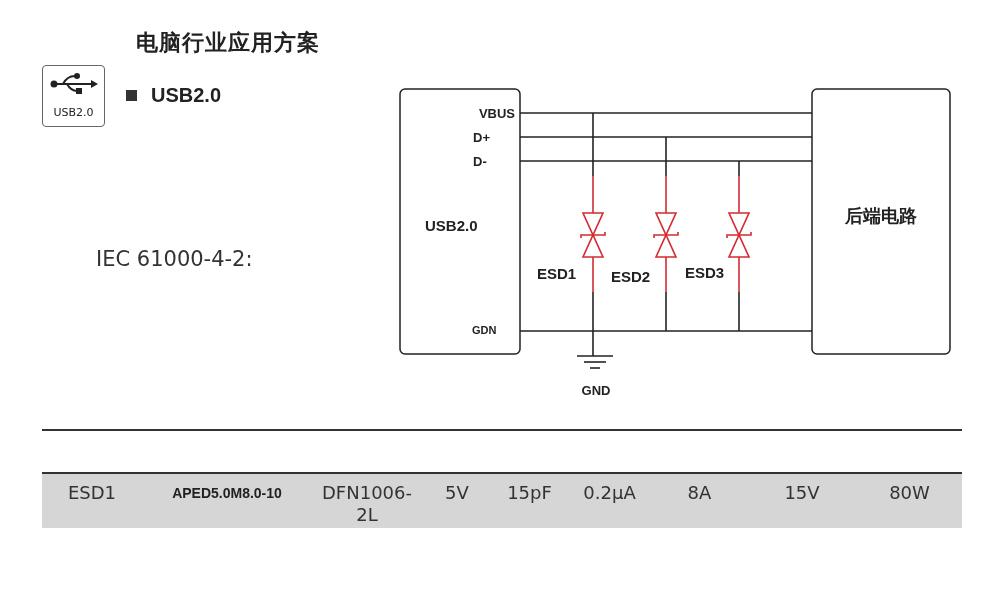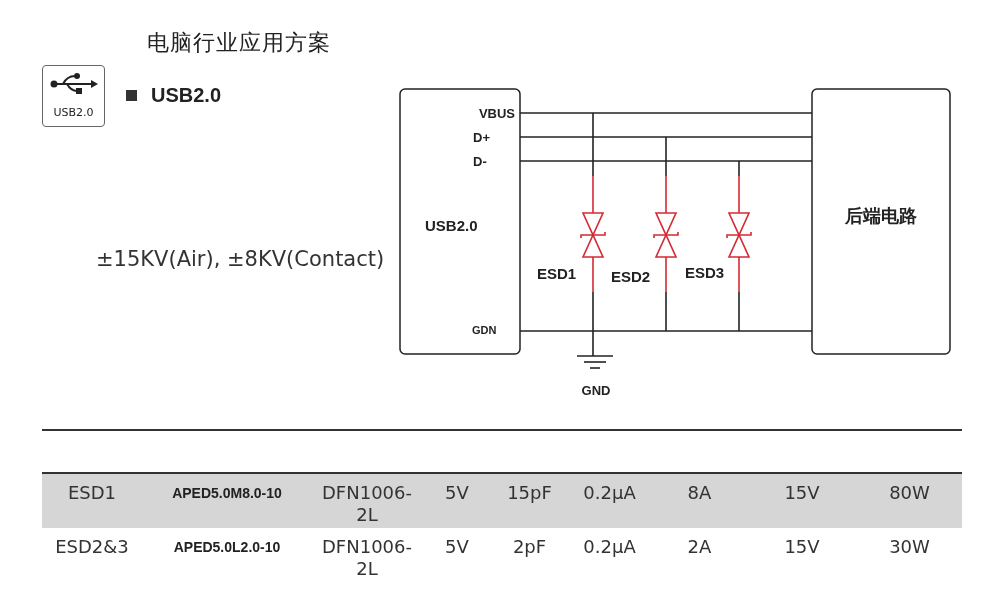--- a/index.html
+++ b/index.html
@@ -1,19 +1,19 @@
 <!DOCTYPE html>
 <html><head>
   <meta charset="utf-8">
   <style>
     html, body { margin: 0; padding: 0; }
     body { width: 1000px; height: 600px; background: #ffffff; position: relative; overflow: hidden;
            font-family: "DejaVu Sans", sans-serif; color: #222; }
     .abs { position: absolute; }
-    .title { left: 147px; top: 28px; font-size: 22px; font-weight: normal; color: #222; letter-spacing: 1px; }
+    .title { left: 136px; top: 28px; font-size: 22px; font-weight: bold; color: #222; letter-spacing: 1px; }
     .usb-icon { left: 42px; top: 65px; width: 63px; height: 62px; border: 1.5px solid #666; border-radius: 4px; box-sizing: border-box; background: #fff; }
     .usb-icon svg { position: absolute; left: 6px; top: 6px; }
     .usb-icon .cap { position: absolute; left: 0; right: 0; bottom: 7px; text-align: center; font-size: 11px; color: #222; font-family: "DejaVu Sans", sans-serif; }
     .subhead { left: 126px; top: 84px; font-size: 19px; color: #222; display: flex; align-items: center; }
     .subhead .sq { width: 11px; height: 11px; background: #333; margin-right: 14px; }
     .subhead .b { font-weight: bold; font-family: "Liberation Sans", sans-serif; font-size: 20px; }
     .iec { left: 96px; top: 244px; font-size: 21px; line-height: 31px; color: #333; font-family: "DejaVu Sans", sans-serif; }
     svg.diagram { position: absolute; left: 0; top: 0; }
     .lbl { font-family: "Liberation Sans", sans-serif; font-weight: bold; fill: #222; }
     .hr { left: 42px; top: 429px; width: 920px; height: 2px; background: #333; }
@@ -39,21 +39,21 @@
   </svg>
   <div class="cap">USB2.0</div>
 </div>
 
 <div class="abs subhead">
   <span class="sq"></span>
   <span class="b">USB2.0</span>
 </div>
 
 <div class="abs iec">
-  <div>±15KV(Air), ±8KV(Contact)</div>
+  <div>IEC 61000-4-2:</div>
 </div>
 
 <svg class="diagram" width="1000" height="420">
 
   <rect x="400" y="89" width="120" height="265" rx="5" fill="#fff" stroke="#222" stroke-width="1.5"></rect>
   <text class="lbl" x="515" y="118" font-size="13" text-anchor="end">VBUS</text>
   <text class="lbl" x="473" y="142" font-size="13">D+</text>
   <text class="lbl" x="473" y="166" font-size="13">D-</text>
   <text class="lbl" x="425" y="231" font-size="15">USB2.0</text>
   <text class="lbl" x="472" y="334" font-size="11">GDN</text>
@@ -117,25 +117,14 @@
         <td style="width: 100px;">ESD1</td>
         <td class="part" style="width: 170px;">APED5.0M8.0-10</td>
         <td style="width: 110px;">DFN1006-<br>2L</td>
         <td style="width: 70px;">5V</td>
         <td style="width: 75px;">15pF</td>
         <td style="width: 85px;">0.2μA</td>
         <td style="width: 95px;">8A</td>
         <td style="width: 110px;">15V</td>
         <td style="width: 105px;">80W</td>
       </tr>
-      <tr class="r1">
-        <td style="width: 100px;">ESD2&amp;3</td>
-        <td class="part" style="width: 170px;">APED5.0L2.0-10</td>
-        <td style="width: 110px;">DFN1006-<br>2L</td>
-        <td style="width: 70px;">5V</td>
-        <td style="width: 75px;">2pF</td>
-        <td style="width: 85px;">0.2μA</td>
-        <td style="width: 95px;">2A</td>
-        <td style="width: 110px;">15V</td>
-        <td style="width: 105px;">30W</td>
-      </tr>
     </tbody>
 </table>
 
 </body></html>

